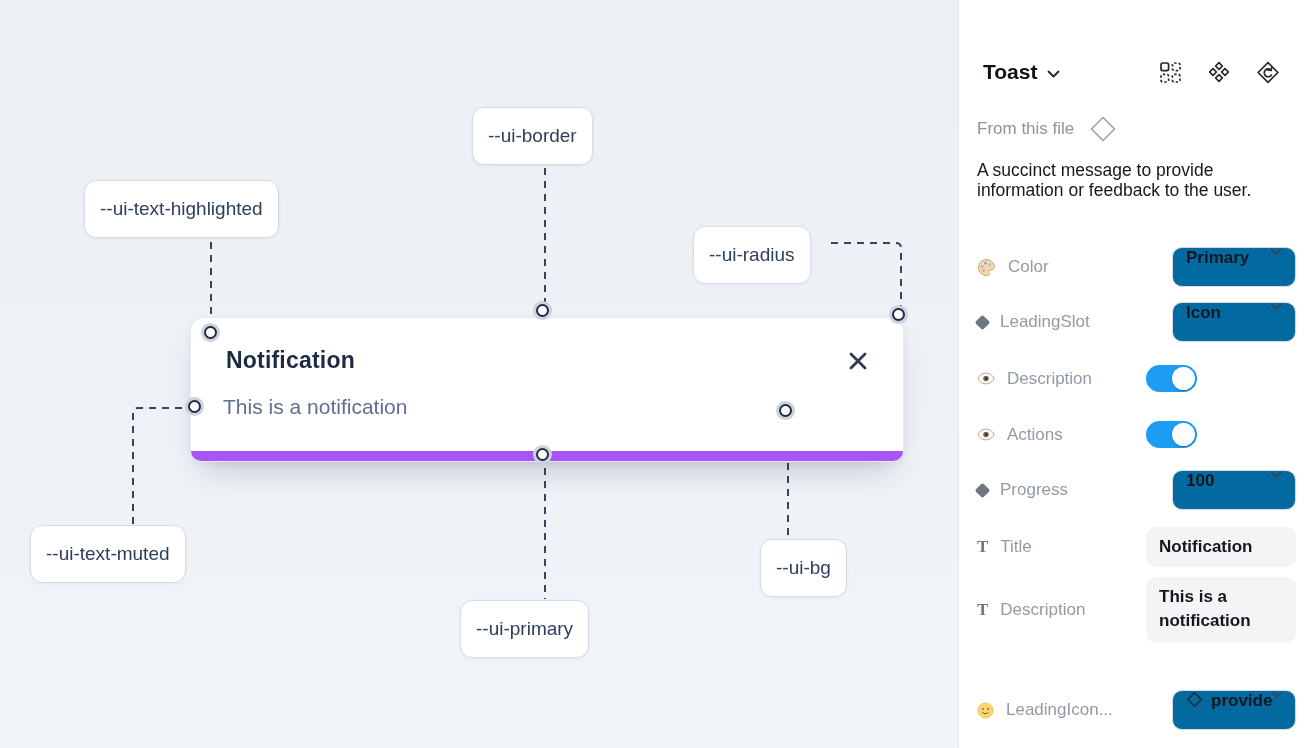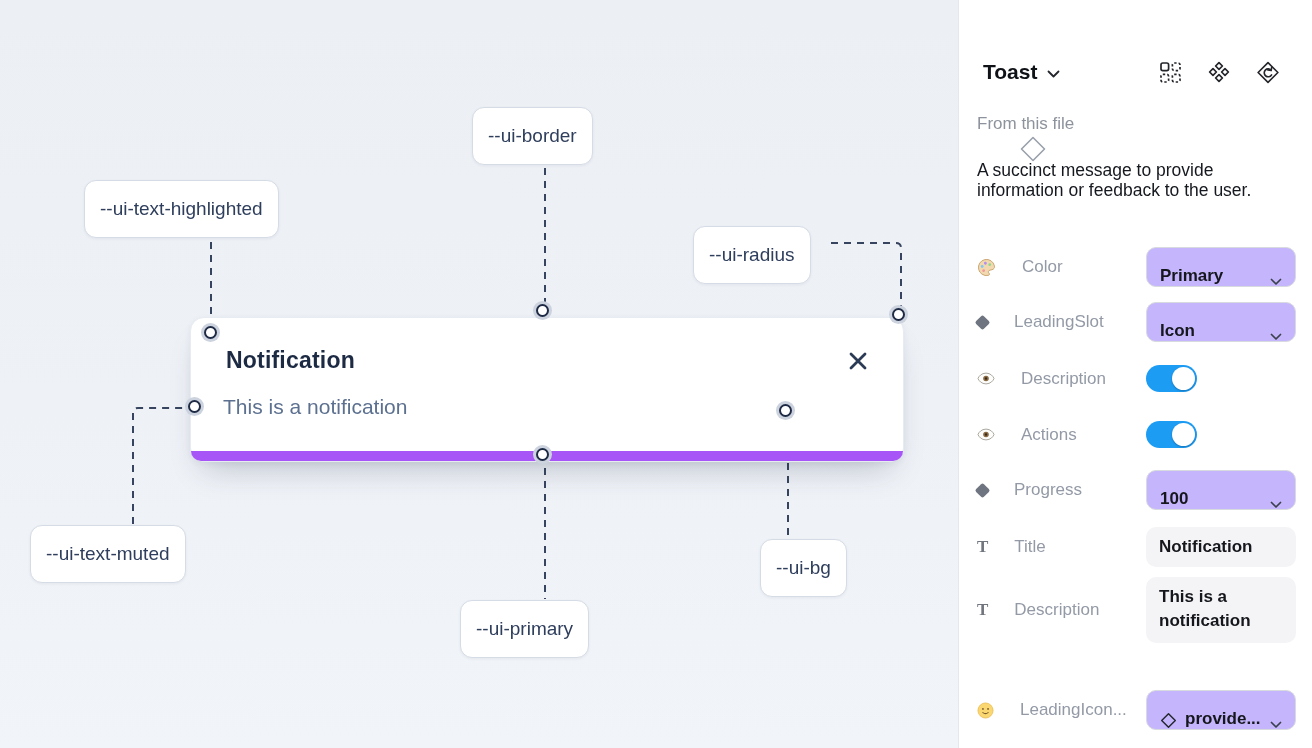--- a/index.html
+++ b/index.html
@@ -34,36 +34,36 @@
   
   #panel { position:absolute; left:958px; top:0; width:354px; height:748px;
            background:#ffffff; border-left:1px solid #e4e7eb; }
   .panel-title-row { position:absolute; left:18px; top:57px; right:16px; height:30px;
                      display:flex; align-items:center;margin-left:6px; }
   .panel-title { font-size:21px; font-weight:700; color:#0f1217; }
   .title-chevron { margin-left:10px; margin-top:4px; }
   .header-icons { position:absolute; right:16px; top:0; display:flex; gap:25px; align-items:center; height:30px; }
   .icon-btn { width:24px; height:24px; cursor:pointer; display:flex; align-items:center; justify-content:center; }
 
-  .from-row { position:absolute; left:18px; top:114px; display:flex; align-items:center;flex-direction:column; }
+  .from-row { position:absolute; left:18px; top:114px; display:flex; align-items:center; }
   .from-text { font-size:17px; color:#8d939c; }
   .from-diamond { margin-left:14px; }
 
   .panel-desc { position:absolute; left:18px; top:160px; width:326px;
                 font-size:17.5px; line-height:20px; color:#15181e; font-weight:500; }
 
   .row { position:absolute; left:18px; right:16px; display:flex;
          justify-content:space-between; align-items:center; }
-  .row-label { display:flex; align-items:center; gap:26px; font-size:17px; color:#939aa6; }
+  .row-label { display:flex; align-items:center; gap:12px; font-size:17px; color:#939aa6; }
   .diamond-glyph { width:11px; height:11px; background:#6e7580; border-radius:2px;
                    transform:rotate(45deg); display:inline-block; }
   .t-glyph { font-family:"Liberation Serif", serif; font-weight:700; font-size:17px; color:#70757e; }
 
-  .select { width:150px; height:40px; background:#c4b5fd; border:1px solid #d7dade; border-radius:10px;
-            display:flex; align-items:flex-end; padding:0 13px; cursor:pointer;
+  .select { width:124px; height:40px; background:#0369a1; border:1px solid #d7dade; border-radius:10px;
+            display:flex; align-items:flex-start; padding:0 13px; cursor:pointer;
             font-size:17px; font-weight:700; color:#15171c; }
   .select .val { flex:1 1 auto; white-space:nowrap; overflow:hidden; }
   .select .lead { margin-right:8px; display:flex; }
 
   .field { width:150px; background:#f4f4f6; border-radius:10px; padding:8px 13px;
            font-size:17px; font-weight:700; color:#15171c; line-height:24px; cursor:text; }
 
   .toggle { position:relative; width:51px; height:27px; border-radius:14px; background:#1d9cf4; cursor:pointer; }
   .toggle .knob { position:absolute; top:2px; right:2px; width:23px; height:23px;
                   background:#fff; border-radius:50%; box-shadow:0 1px 2px rgba(0,0,0,.25); }

